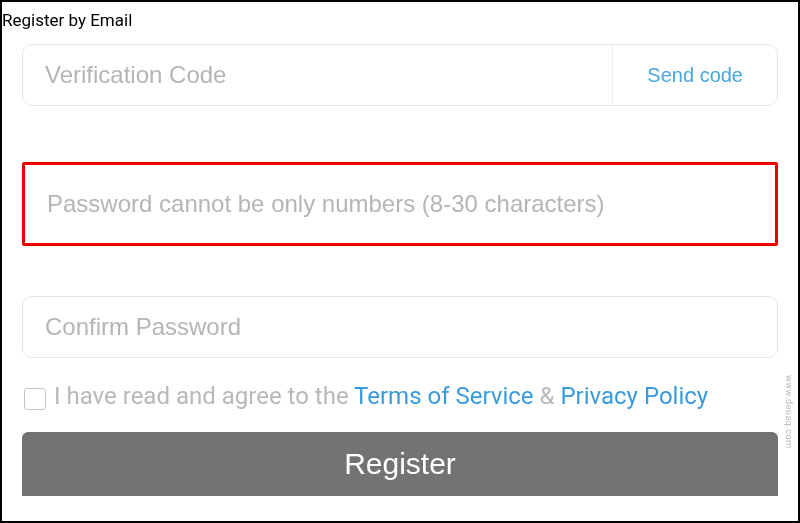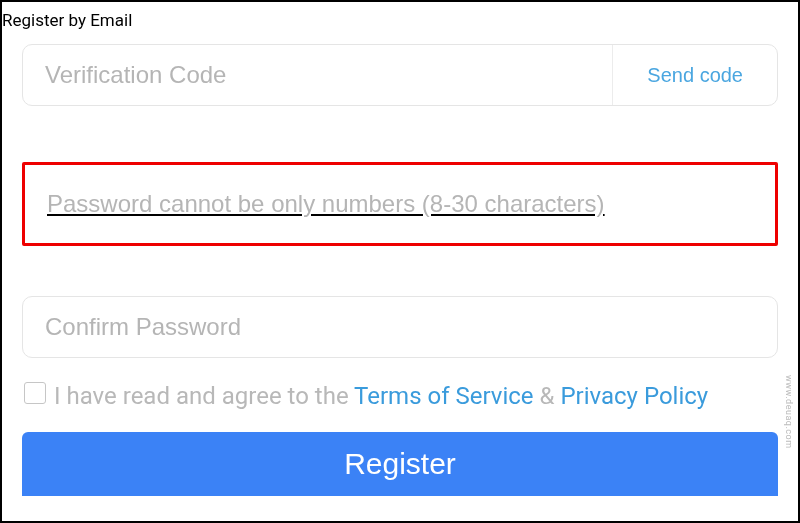--- a/index.html
+++ b/index.html
@@ -28,21 +28,20 @@
       border-radius: 10px;
       height: 62px;
       background: #fff;
       margin-bottom: 56px;
     }
     .field-row.highlighted {
       border: 3px solid #ee0000;
       border-radius: 2px;
       height: 84px;
       margin-bottom: 50px;
-      text-decoration: underline;
     }
     .field-row.mb-small { margin-bottom: 24px; }
     .input {
       flex: 1;
       border: none;
       outline: none;
       background: transparent;
       font-size: 24px;
       color: #333;
       padding: 0 22px;
@@ -54,42 +53,42 @@
       border-left: 1px solid #ececec;
       background: transparent;
       color: #4aa6e0;
       font-size: 20px;
       padding: 0 34px;
       cursor: pointer;
       height: 100%;
     }
     .agree-row {
       display: flex;
-      align-items: flex-start;
+      align-items: flex-end;
       gap: 8px;
       font-size: 24px;
       color: #b8b8b8;
       margin-bottom: 22px;
       padding-left: 2px;
       white-space: nowrap;
     }
     .checkbox {
       width: 22px;
       height: 22px;
       border: 1.5px solid #c6c6c6;
       border-radius: 3px;
       background: #fff;
       flex-shrink: 0;
       cursor: pointer;
     }
     .link { color: #3a9bdc; cursor: pointer; }
     .amp { color: #b8b8b8; }
     .register-btn {
       width: 100%;
-      background: #3b82f6;
+      background: #737373;
       color: #fff;
       border: none;
       font-size: 30px;
       font-weight: 400;
       height: 64px;
       border-radius: 6px 6px 0 0;
       cursor: pointer;
     }
     .watermark {
       position: absolute;

